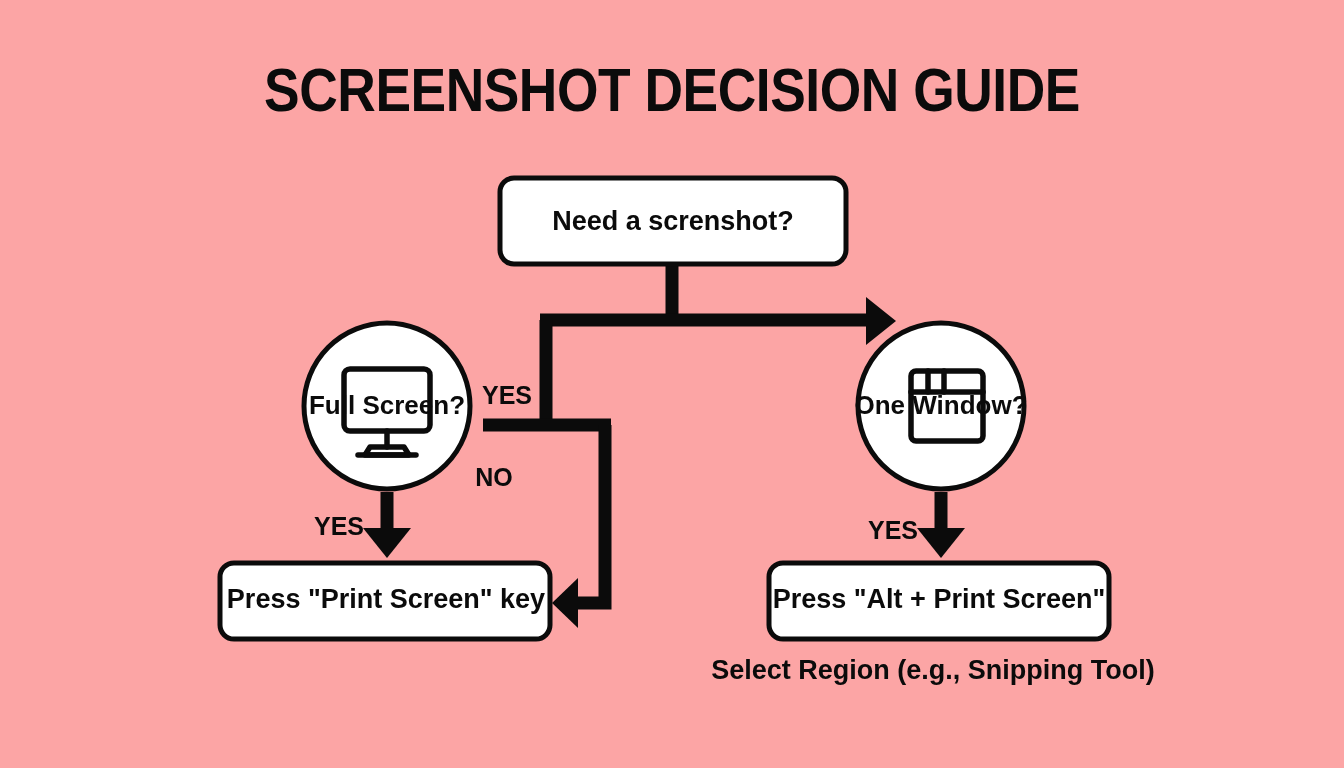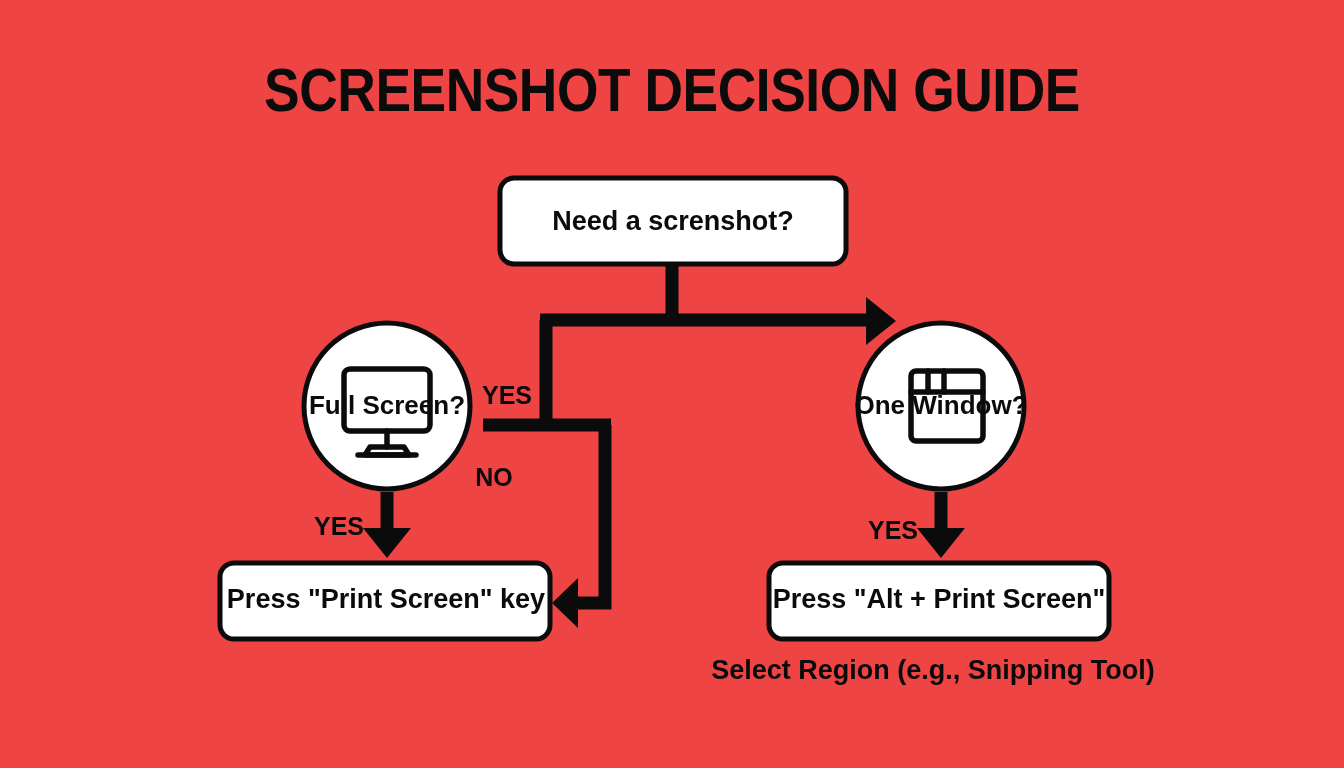--- a/index.html
+++ b/index.html
@@ -92,21 +92,21 @@
     font-weight: bold;
     font-size: 27px;
     fill: #0b0b0b;
     text-anchor: middle;
     dominant-baseline: middle;
   }
 </style>
 </head>
 <body>
 
-<div id="canvas" style="background: #ef4444;">
+<div id="canvas" style="background: #fca5a5;">
 
   <div class="title">SCREENSHOT DECISION GUIDE</div>
 
   <svg class="flow" viewBox="0 0 1344 768" xmlns="http://www.w3.org/2000/svg">
 
     <path class="conn" d="M 672 262 L 672 320"></path>
 
     <path class="conn" d="M 540 320 L 872 320"></path>
 
     <polygon class="arrow-head" points="866,297 866,345 896,321"></polygon>

